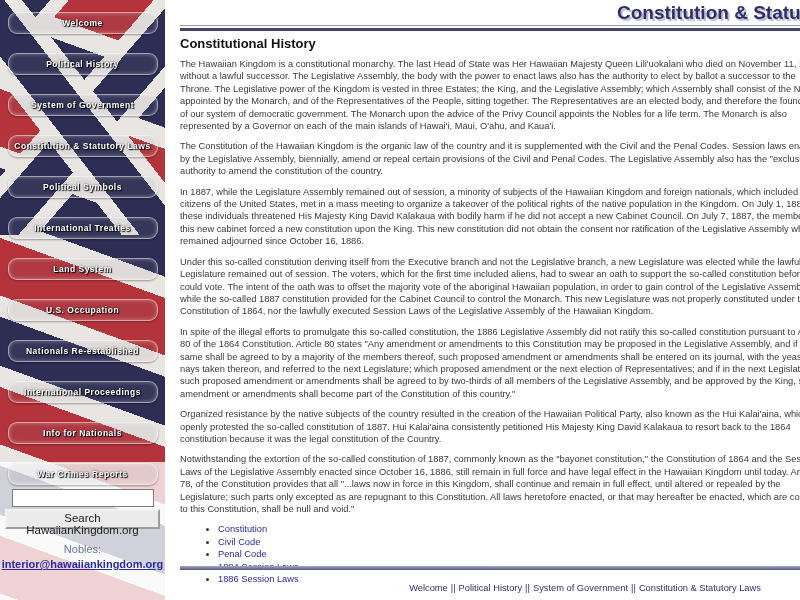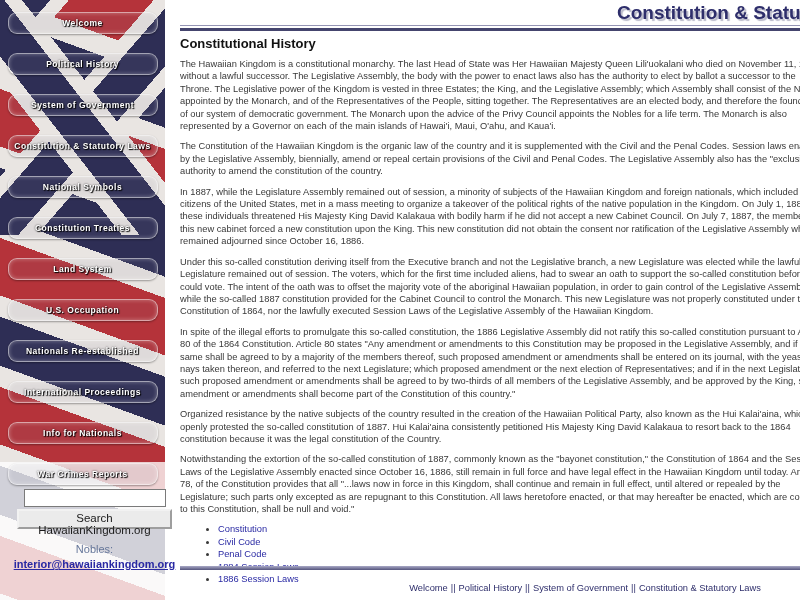--- a/index.html
+++ b/index.html
@@ -26,21 +26,21 @@
     width:148px; height:20px; margin:0 auto 19px auto;
     border-radius:9px;
     border:1px solid rgba(255,255,255,0.55);
     box-shadow: inset 0 0 4px rgba(255,255,255,0.35), 0 1px 2px rgba(0,0,0,0.35);
     background:rgba(130,130,150,0.10);
     color:#ffffff; font-weight:bold; font-size:8.5px; letter-spacing:0.5px;
     text-align:center; line-height:20px; white-space:nowrap; overflow:hidden;
     text-shadow:1px 1px 1px #000000, 0 0 2px rgba(0,0,0,0.8);
     cursor:pointer;
   }
-  .searchbox { position:absolute; left:12px; top:488px; width:165px; text-align:center; }
+  .searchbox { position:absolute; left:0; top:488px; width:165px; text-align:center; }
   .search-input {
     width:136px; height:16px; border:1px solid #7a7a7a; background:#ffffff;
     font-size:11px; padding:0 2px; display:inline-block;
   }
   .search-btn {
     margin-top:2px; width:155px; height:20px;
     font-family:"Liberation Sans", sans-serif; font-size:11.5px; color:#1a1a1a;
     background:#ebebeb; border:2px outset #f2f2f2; cursor:pointer;
   }
   .contact-label { margin-top:5px; font-size:11px; color:#66779a; }
@@ -86,22 +86,22 @@
 </head>
 <body>
 
 <aside class="sidebar">
   <div class="flag-fade"></div>
   <nav class="nav">
     <div class="navbtn">Welcome</div>
     <div class="navbtn">Political History</div>
     <div class="navbtn">System of Government</div>
     <div class="navbtn">Constitution &amp; Statutory Laws</div>
-    <div class="navbtn">National Symbols</div>
-    <div class="navbtn">Constitution Treaties</div>
+    <div class="navbtn">Political Symbols</div>
+    <div class="navbtn">International Treaties</div>
     <div class="navbtn">Land System</div>
     <div class="navbtn">U.S. Occupation</div>
     <div class="navbtn">Nationals Re-established</div>
     <div class="navbtn">International Proceedings</div>
     <div class="navbtn">Info for Nationals</div>
     <div class="navbtn">War Crimes Reports</div>
   </nav>
   <div class="searchbox">
     <input class="search-input" type="text" value="" style="">
     <button class="search-btn">Search HawaiianKingdom.org</button>

